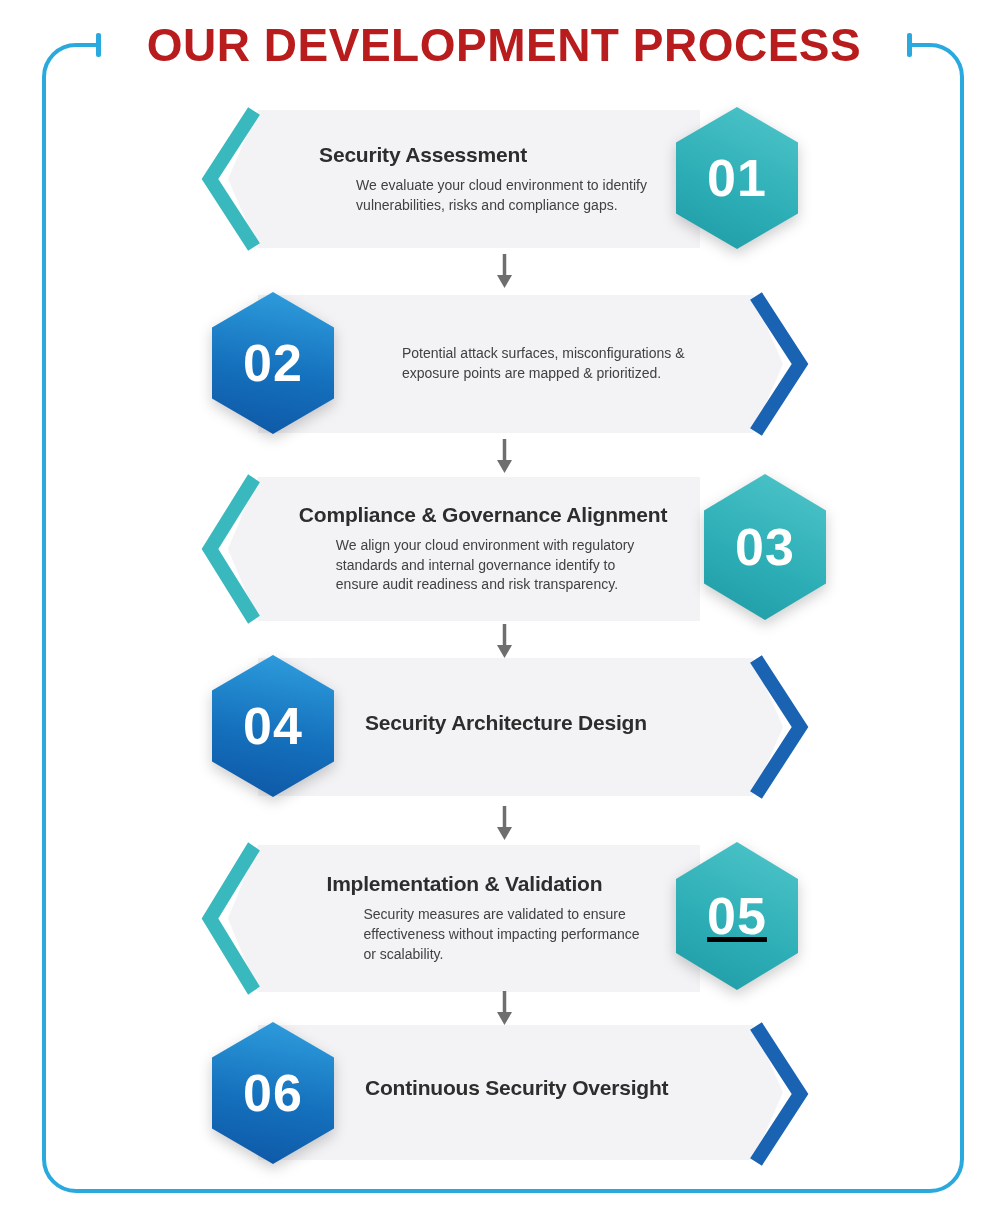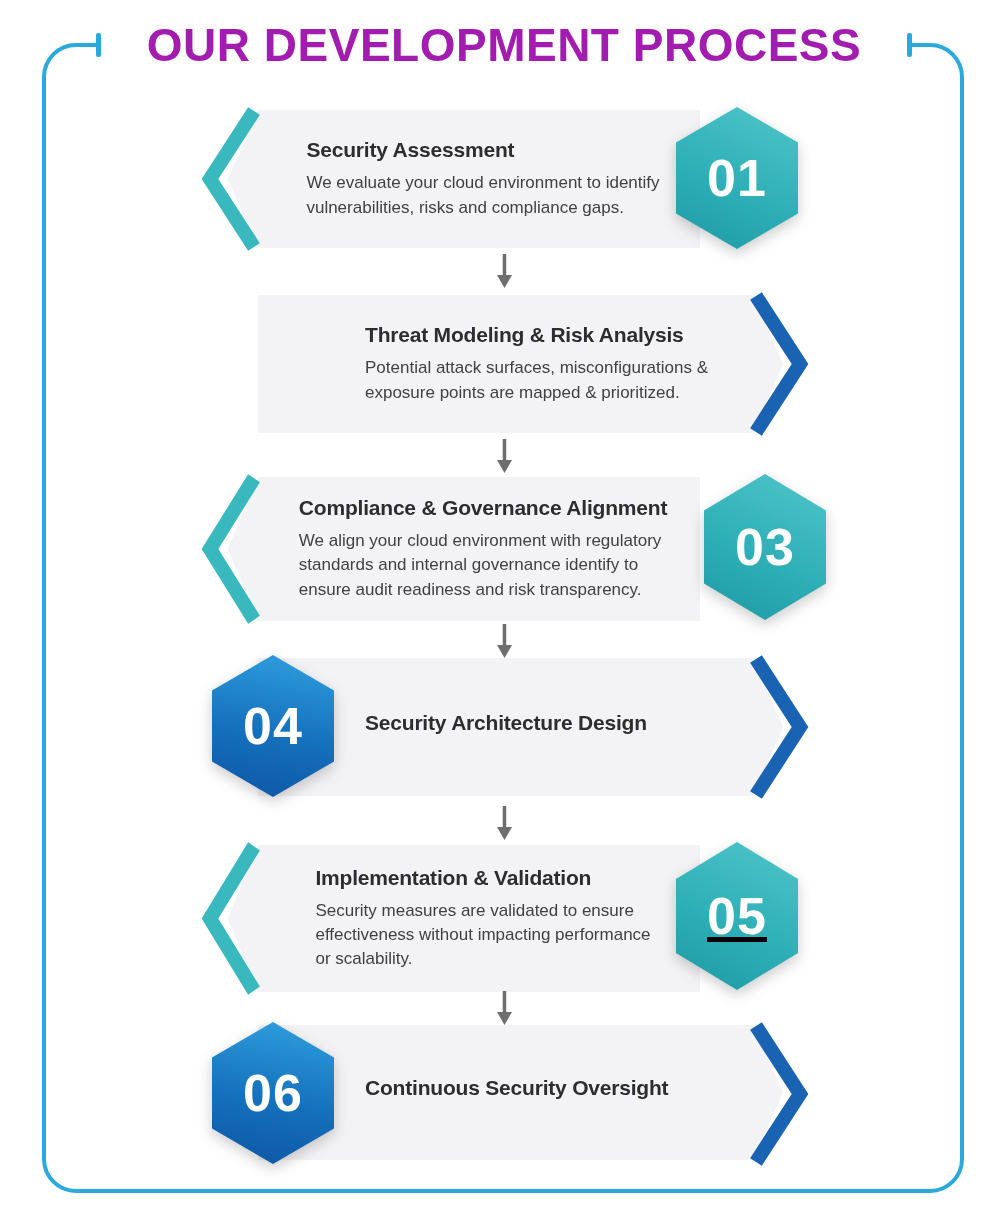--- a/index.html
+++ b/index.html
@@ -40,21 +40,21 @@
   .tick-right{ left:907px; }
 
   .page-title{
     position:absolute;
     left:0; top:18px;
     width:100%;
     text-align:center;
     font-size:46px;
     font-weight:bold;
     letter-spacing:0.5px;
-    color:#a21caf;
+    color:#b91c1c;
     z-index:4;
   }
 
   
   .step{ position:absolute; left:0; width:1008px; }
   .s1{ top:105px; height:150px; }
   .s2{ top:290px; height:150px; }
   .s3{ top:472px; height:154px; }
   .s4{ top:653px; height:150px; }
   .s5{ top:840px; height:157px; }
@@ -86,24 +86,25 @@
 
   .step-title{
     font-size:21px;
     font-weight:bold;
     color:#2d2d2d;
     white-space:nowrap;
     margin-bottom:9px;
     letter-spacing:-0.2px;
   }
   .step-desc{
-    font-size:17px;
+    font-size:14px;
     line-height:1.42;
     color:#414141;
     white-space:pre-line;
+    margin-left:37px;
   }
 
   
   .hexwrap{
     position:absolute;
     top:2px;
     width:122px; height:142px;
     filter:drop-shadow(0 5px 7px rgba(0,0,0,0.20));
     z-index:2;
   }
@@ -165,23 +166,27 @@
   </section>
 
   <svg class="down-arrow a1" viewBox="0 0 17 34">
     <line x1="8.5" y1="0" x2="8.5" y2="22" stroke="#6e6e6e" stroke-width="3.5"></line>
     <polygon points="1,21 16,21 8.5,34" fill="#6e6e6e"></polygon>
   </svg>
 
   <section class="step s2">
     <div class="card card-right-point">
       <div class="card-text">
-        <h2 class="step-title">Threat Modeling &amp; Risk Analysis</h2>
         <p class="step-desc">Potential attack surfaces, misconfigurations &amp;
 exposure points are mapped &amp; prioritized.</p>
+      </div>
+    </div>
+    <div class="hexwrap hex-left">
+      <div class="hex hex-blue">
+        <span class="hex-number">02</span>
       </div>
     </div>
     <svg class="chev chev-right" viewBox="0 0 64 148" preserveAspectRatio="none">
       <polyline points="8,6 52,74 8,142" fill="none" stroke="#1a63b3" stroke-width="14"></polyline>
     </svg>
   </section>
 
   <svg class="down-arrow a2" viewBox="0 0 17 34">
     <line x1="8.5" y1="0" x2="8.5" y2="22" stroke="#6e6e6e" stroke-width="3.5"></line>
     <polygon points="1,21 16,21 8.5,34" fill="#6e6e6e"></polygon>

